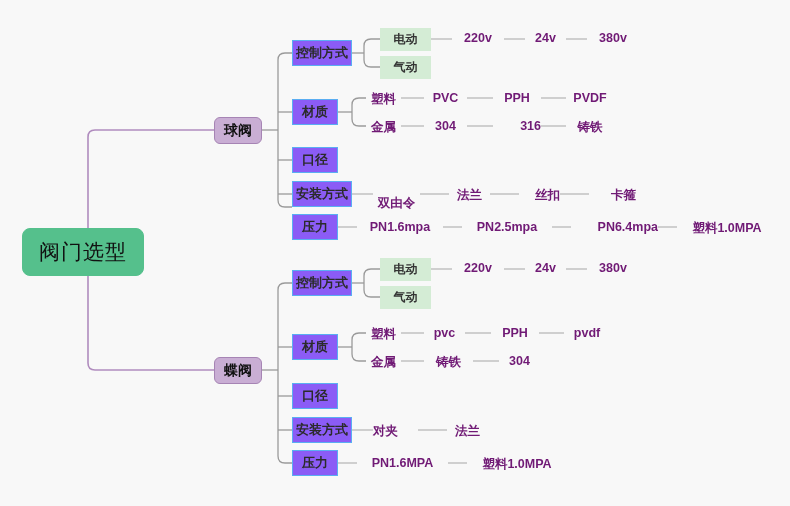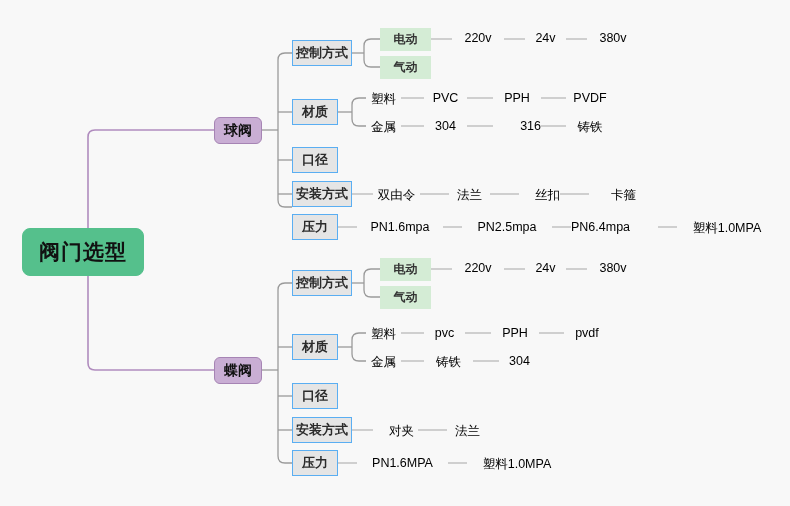--- a/index.html
+++ b/index.html
@@ -10,36 +10,36 @@
     overflow:hidden;
     position:relative;
   }
   #canvas{position:absolute;left:0;top:0;width:790px;height:506px;}
   svg.links{position:absolute;left:0;top:0;width:790px;height:506px;pointer-events:none;}
 
   .node{position:absolute;box-sizing:border-box;display:flex;align-items:center;justify-content:center;}
 
   .root{
     background:#55c08c;border:1px solid #55c08c;border-radius:8px;
-    color:#111;font-size:21px;font-weight:bold;letter-spacing:1px;
+    color:#111;font-size:21px;font-weight:normal;letter-spacing:1px;
   }
   .lvl1{
     background:#c9aed4;border:1px solid #a684b4;border-radius:6px;
     color:#111;font-size:14px;font-weight:bold;
   }
   .lvl2{
-    background:#e5e5e5;border:1px solid #5aaef2;
+    background:#8b5cf6;border:1px solid #5aaef2;
     color:#2b2b2b;font-size:13px;font-weight:bold;
   }
   .lvl3box{
     background:#d4ecd5;border:1px solid #d4ecd5;
     color:#333;font-size:12px;font-weight:bold;
   }
   .plain{
-    color:#000000;font-size:12.5px;font-weight:normal;white-space:nowrap;
+    color:#701a75;font-size:12.5px;font-weight:bold;white-space:nowrap;
   }
 </style>
 </head>
 <body>
 
 <div id="canvas">
 
   <svg class="links" viewBox="0 0 790 506">
     <g fill="none" stroke="#b08cbe" stroke-width="1.6">
       <path d="M88 252 L88 137 Q88 130 95 130 L214 130"></path>
@@ -175,21 +175,21 @@
     <span>铸铁</span>
   </div>
 
   <div class="node lvl2" style="left:292px;top:147px;width:46px;height:26px;">
     <span>口径</span>
   </div>
 
   <div class="node lvl2" style="left:292px;top:181px;width:60px;height:26px;">
     <span>安装方式</span>
   </div>
-  <div class="node plain" style="left:373px;top:187px;width:47px;">
+  <div class="node plain" style="left:373px;top:195px;width:47px;">
     <span>双由令</span>
   </div>
   <div class="node plain" style="left:449px;top:187px;width:41px;justify-content:center;">
     <span>法兰</span>
   </div>
   <div class="node plain" style="left:519px;top:187px;width:41px;justify-content:flex-end;">
     <span>丝扣</span>
   </div>
   <div class="node plain" style="left:611px;top:187px;width:41px;justify-content:flex-start;">
     <span>卡箍</span>
@@ -197,21 +197,21 @@
 
   <div class="node lvl2" style="left:292px;top:214px;width:46px;height:26px;">
     <span>压力</span>
   </div>
   <div class="node plain" style="left:357px;top:220px;width:86px;justify-content:center;">
     <span>PN1.6mpa</span>
   </div>
   <div class="node plain" style="left:462px;top:220px;width:90px;justify-content:center;">
     <span>PN2.5mpa</span>
   </div>
-  <div class="node plain" style="left:571px;top:220px;width:87px;justify-content:flex-start;">
+  <div class="node plain" style="left:571px;top:220px;width:87px;justify-content:flex-end;">
     <span>PN6.4mpa</span>
   </div>
   <div class="node plain" style="left:677px;top:220px;width:100px;justify-content:center;">
     <span>塑料1.0MPA</span>
   </div>
 
   <div class="node lvl1" style="left:214px;top:357px;width:48px;height:27px;">
     <span>蝶阀</span>
   </div>
 
@@ -259,21 +259,21 @@
     <span>304</span>
   </div>
 
   <div class="node lvl2" style="left:292px;top:383px;width:46px;height:26px;">
     <span>口径</span>
   </div>
 
   <div class="node lvl2" style="left:292px;top:417px;width:60px;height:26px;">
     <span>安装方式</span>
   </div>
-  <div class="node plain" style="left:379px;top:423px;width:45px;justify-content:center;">
+  <div class="node plain" style="left:353px;top:423px;width:45px;justify-content:flex-end;">
     <span>对夹</span>
   </div>
   <div class="node plain" style="left:447px;top:423px;width:41px;justify-content:center;">
     <span>法兰</span>
   </div>
 
   <div class="node lvl2" style="left:292px;top:450px;width:46px;height:26px;">
     <span>压力</span>
   </div>
   <div class="node plain" style="left:357px;top:456px;width:91px;justify-content:center;">

